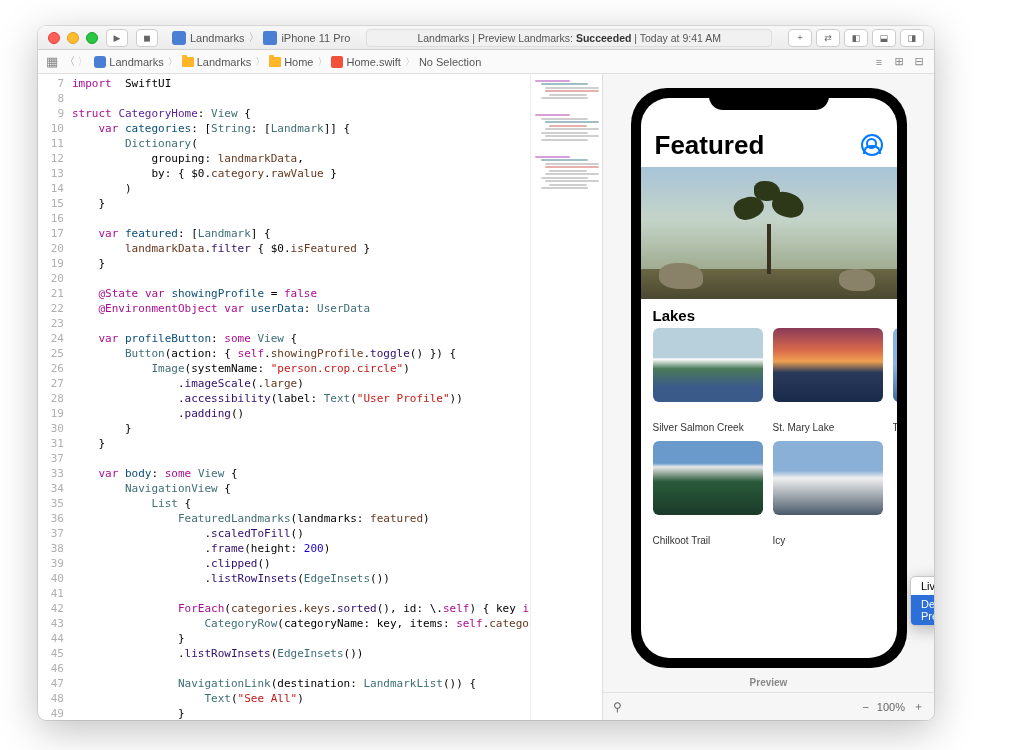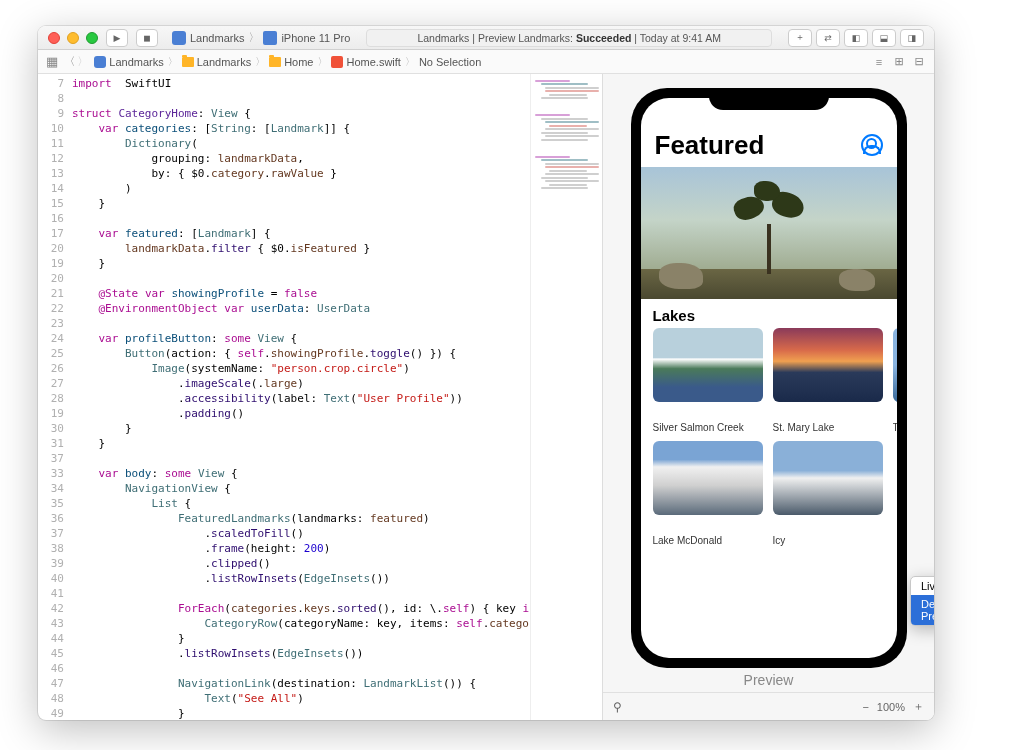--- a/index.html
+++ b/index.html
@@ -96,21 +96,21 @@
 .card-img { width: 110px; height: 74px; border-radius: 6px; background: #888; margin-bottom: 4px; }
 .card-label { font-size: 10px; color: #333; white-space: nowrap; overflow: hidden; margin-top: 20px; }
 
 .lake1 { background: linear-gradient(#b8d0dc 0%, #b8d0dc 40%, #fff 42%, #4a7a5a 55%, #3a5a8a 80%); }
 .lake2 { background: linear-gradient(#8a3a5a 0%, #d86a4a 30%, #f0a050 45%, #2a3a5a 60%, #1a2a4a 100%); }
 .lake3 { background: linear-gradient(#8ab4e0 0%, #8ab4e0 50%, #3a6a9a 100%); }
 .mtn1 { background: linear-gradient(#6a9acc 0%, #6a9acc 30%, #e8e8e8 35%, #2a5a3a 55%, #1a3a2a 100%); }
 .mtn2 { background: linear-gradient(#7aa4d4 0%, #7aa4d4 25%, #f0f0f0 35%, #d0d0d0 60%, #5a6a7a 100%); }
 .mtn3 { background: linear-gradient(#8ab0d8 0%, #8ab0d8 40%, #f0f0f0 50%, #4a5a6a 100%); }
 
-.canvas-label { text-align: center; font-size: 14px; color: #888; padding: 4px 0; }
+.canvas-label { text-align: center; font-size: 10px; color: #888; padding: 4px 0; font-weight: bold; }
 .canvas-footer { height: 28px; border-top: 1px solid #e0e0e0; background: #f6f6f6; display: flex; align-items: center; padding: 0 10px; gap: 10px; font-size: 11px; color: #666; }
 .pin-icon { font-size: 12px; }
 .zoom-controls { margin-left: auto; display: flex; align-items: center; gap: 8px; }
 
 
 .ctx-menu { position: absolute; right: -68px; bottom: 94px; width: 92px; background: #fff; border: 1px solid #c8c8c8; border-radius: 5px; box-shadow: 0 4px 16px rgba(0,0,0,0.25); font-size: 11px; overflow: hidden; z-index: 100; }
 .ctx-item { padding: 3px 10px; }
 .ctx-item.sel { background: #2c6fd8; color: #fff; }
 
 </style>
@@ -305,22 +305,22 @@
                       <div class="card-img lake2"></div>
                       <div class="card-label">St. Mary Lake</div>
                     </div>
                     <div class="card">
                       <div class="card-img lake3"></div>
                       <div class="card-label">Twi</div>
                     </div>
                   </div>
                   <div class="h-scroll">
                     <div class="card">
-                      <div class="card-img mtn2"></div>
-                      <div class="card-label">Lake McDonald</div>
+                      <div class="card-img mtn1"></div>
+                      <div class="card-label">Chilkoot Trail</div>
                     </div>
                     <div class="card">
                       <div class="card-img mtn3"></div>
                       <div class="card-label">Icy</div>
                     </div>
                   </div>
                 </div>
             </div>
           </div>
         </div>

